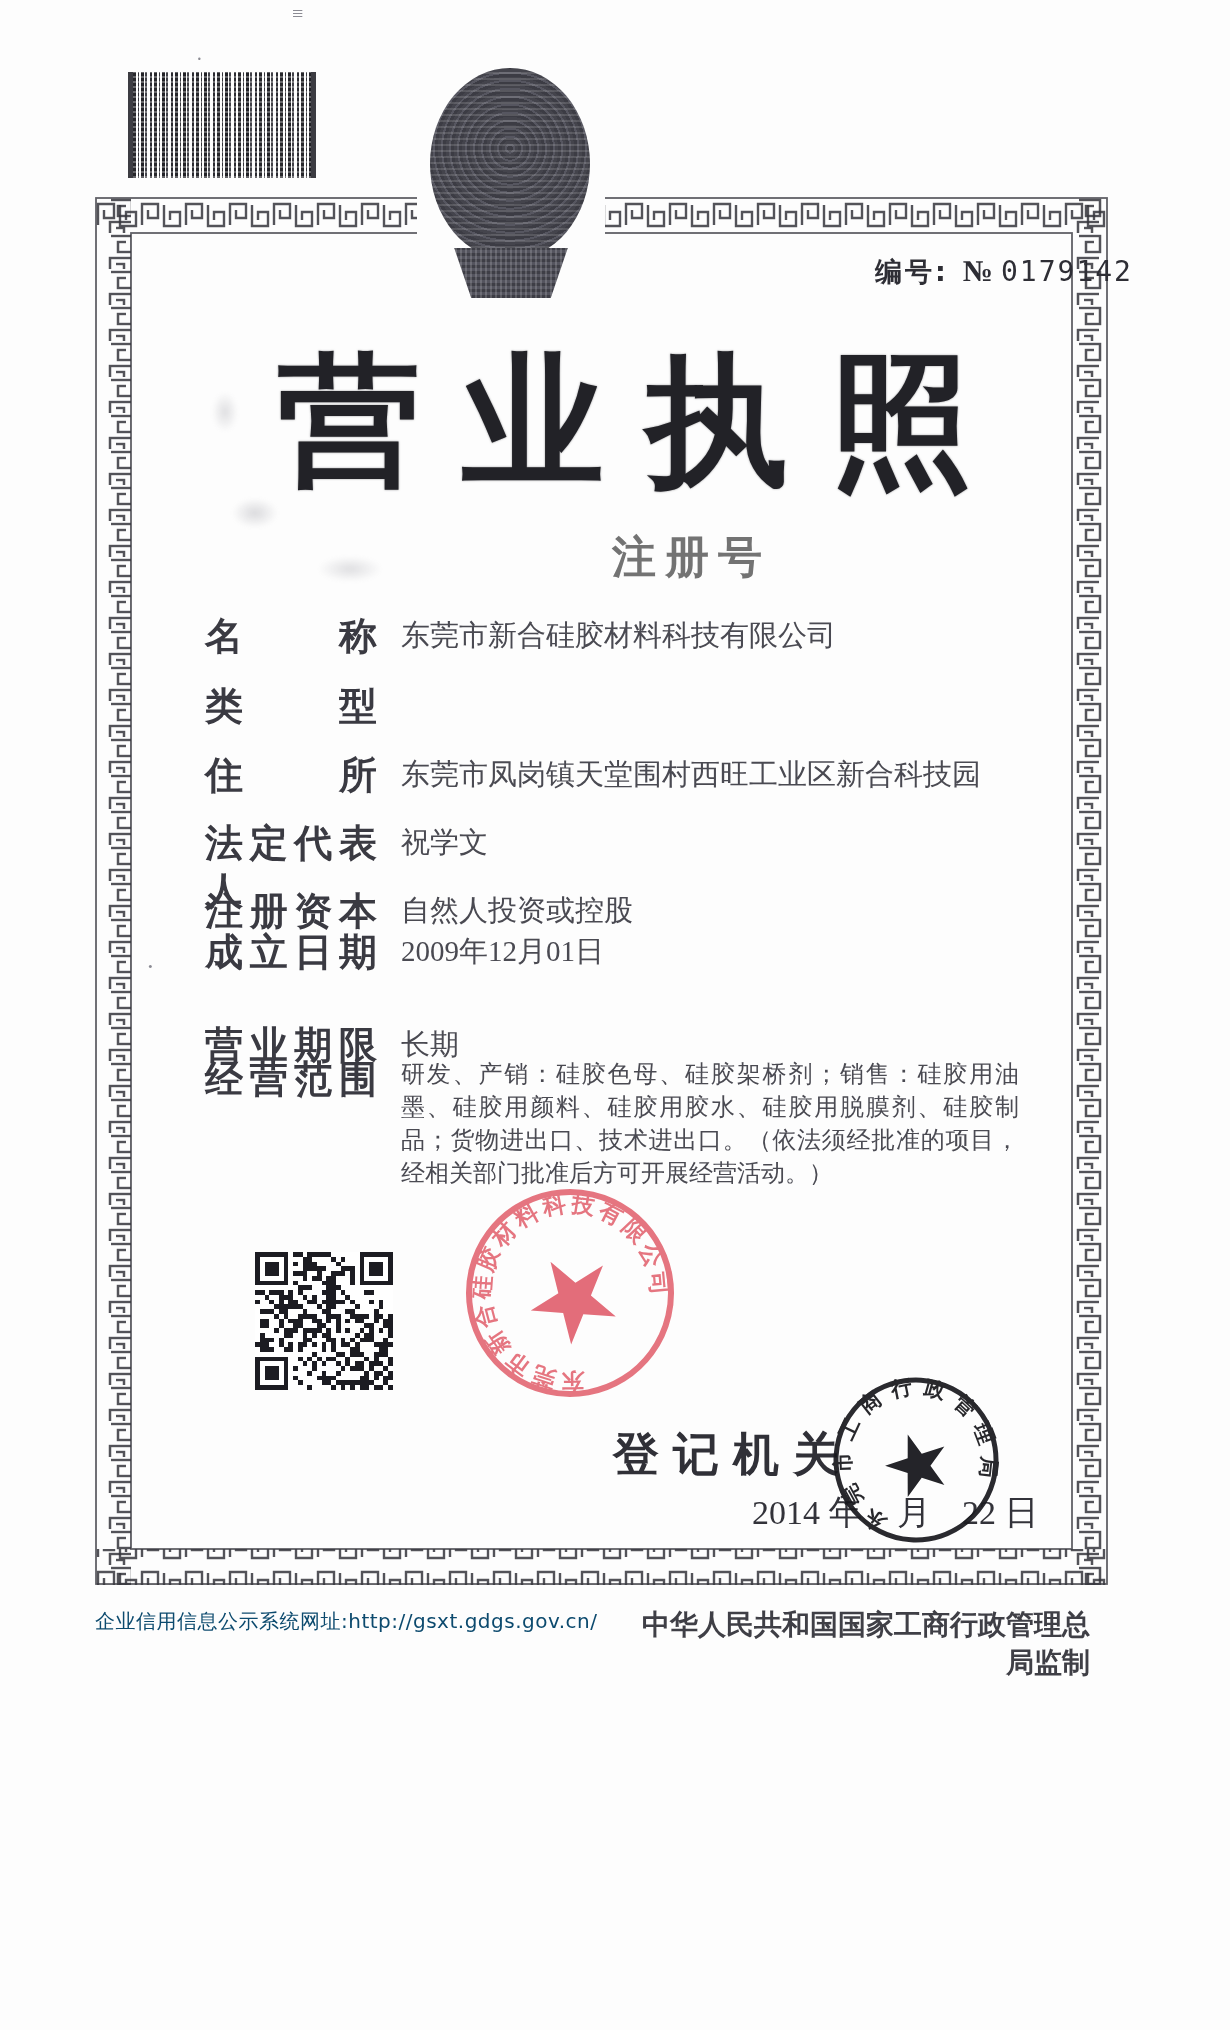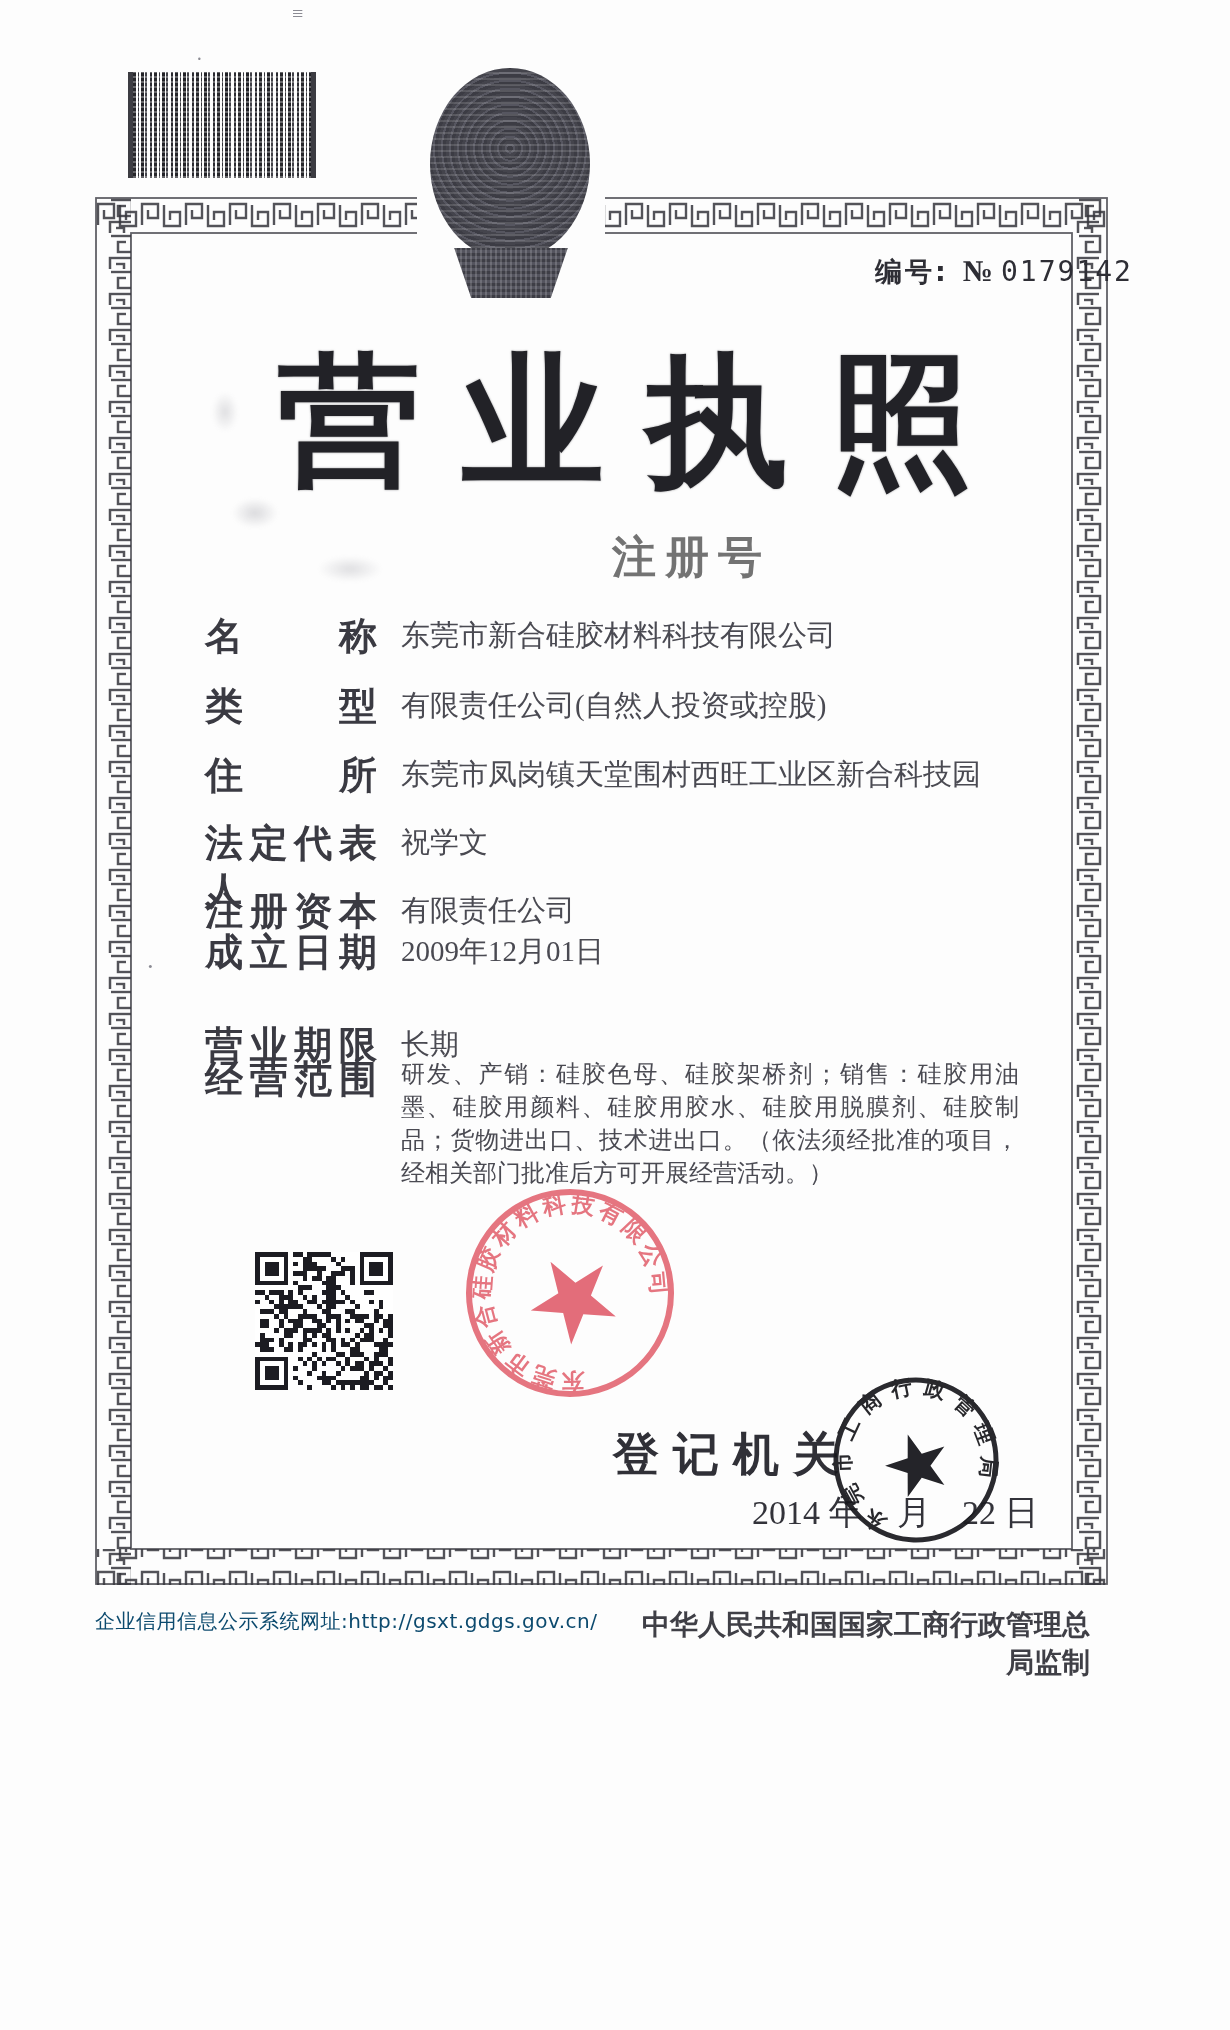--- a/index.html
+++ b/index.html
@@ -141,33 +141,32 @@
 <div class="abs reg-row z2">
   <span class="lbl">注册号</span>
 </div>
 
 <div class="abs row z2" style="top:613px;">
   <span class="lbl">名称</span>
   <span class="val">东莞市新合硅胶材料科技有限公司</span>
 </div>
 <div class="abs row z2" style="top:683px;">
   <span class="lbl">类型</span>
-  <span class="val">有限责任公司(自然人投资或控股)</span>
 </div>
 <div class="abs row z2" style="top:752px;">
   <span class="lbl">住所</span>
   <span class="val">东莞市凤岗镇天堂围村西旺工业区新合科技园</span>
 </div>
 <div class="abs row z2" style="top:820px;">
   <span class="lbl">法定代表人</span>
   <span class="val">祝学文</span>
 </div>
 <div class="abs row z2" style="top:888px;">
   <span class="lbl">注册资本</span>
-  <span class="val">有限责任公司</span>
+  <span class="val">自然人投资或控股</span>
 </div>
 <div class="abs row z2" style="top:929px;">
   <span class="lbl">成立日期</span>
   <span class="val">2009年12月01日</span>
 </div>
 <div class="abs row z2" style="top:1022px;">
   <span class="lbl">营业期限</span>
   <span class="val">长期</span>
 </div>
 <div class="abs row scope z2" style="top:1056px;">

